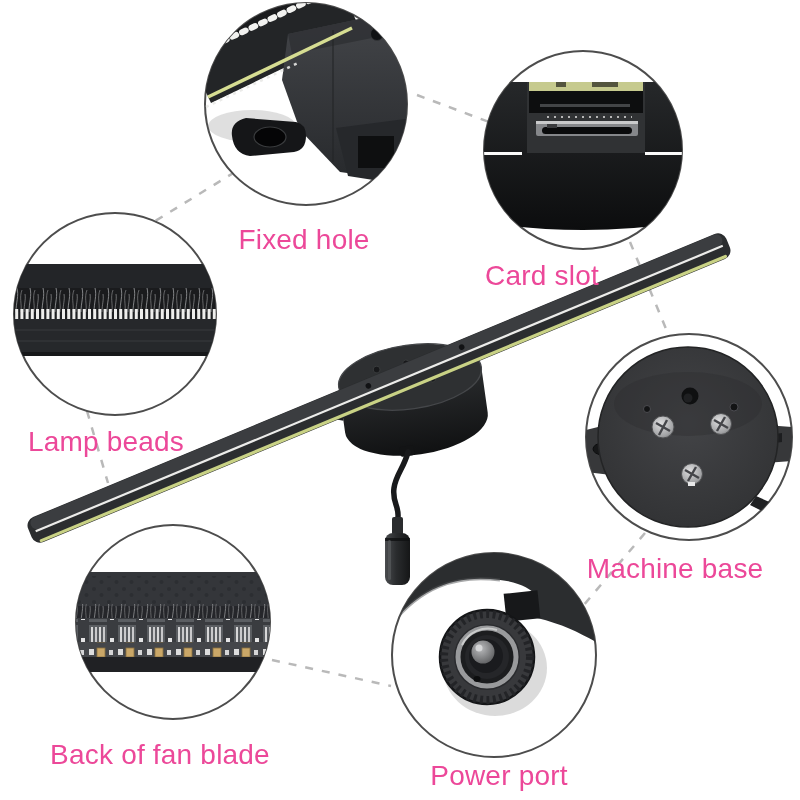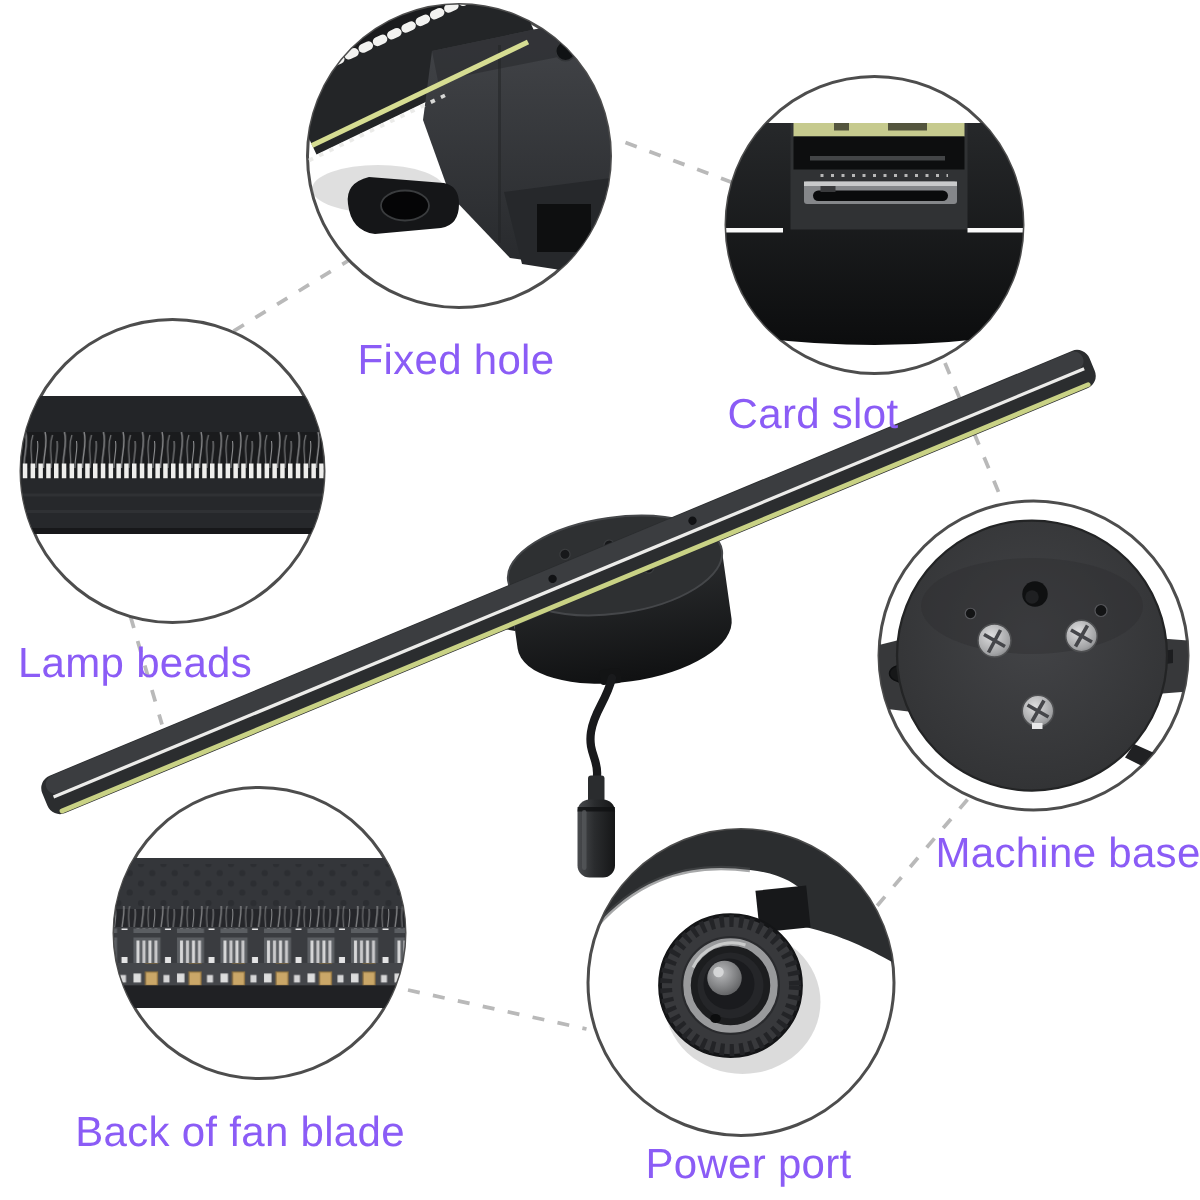--- a/index.html
+++ b/index.html
@@ -3,21 +3,21 @@
 <meta charset="utf-8">
 <style>
   html,body{margin:0;padding:0;background:#fff;}
   #stage{
     position:relative;width:800px;height:800px;background:#ffffff;overflow:hidden;
     font-family:"Liberation Sans", sans-serif;
   }
   #scene{position:absolute;left:0;top:0;}
   .callout-label{
     position:absolute;transform:translate(-50%,-50%);
-    font-size:28px;font-weight:500;color:#8b5cf6;white-space:nowrap;
+    font-size:28px;font-weight:500;color:#ec4899;white-space:nowrap;
     letter-spacing:0.2px;
   }
 </style>
 </head>
 <body>
 
 <div id="stage">
 
 <svg id="scene" width="800" height="800" viewBox="0 0 800 800">
   <defs>
@@ -256,18 +256,18 @@
       <rect x="392" y="517" width="11" height="18" rx="2" fill="#2a2c2e"></rect>
       <rect x="385" y="533" width="25" height="52" rx="8" fill="url(#gradPlug)"></rect>
       <rect x="385" y="538" width="25" height="3" fill="#0f1011" opacity="0.8"></rect>
       <rect x="388" y="540" width="3" height="40" rx="1.5" fill="#55585a" opacity="0.8"></rect>
     </g>
   </g>
 </svg>
 
 <div class="callout-label" style="left:304px;top:240px">Fixed hole</div>
 <div class="callout-label" style="left:542px;top:276px">Card slot</div>
-<div class="callout-label" style="left:90px;top:442px">Lamp beads</div>
-<div class="callout-label" style="left:712px;top:569px">Machine base</div>
+<div class="callout-label" style="left:106px;top:442px">Lamp beads</div>
+<div class="callout-label" style="left:675px;top:569px">Machine base</div>
 <div class="callout-label" style="left:160px;top:755px">Back of fan blade</div>
 <div class="callout-label" style="left:499px;top:776px">Power port</div>
 
 </div>
 
 </body></html>

